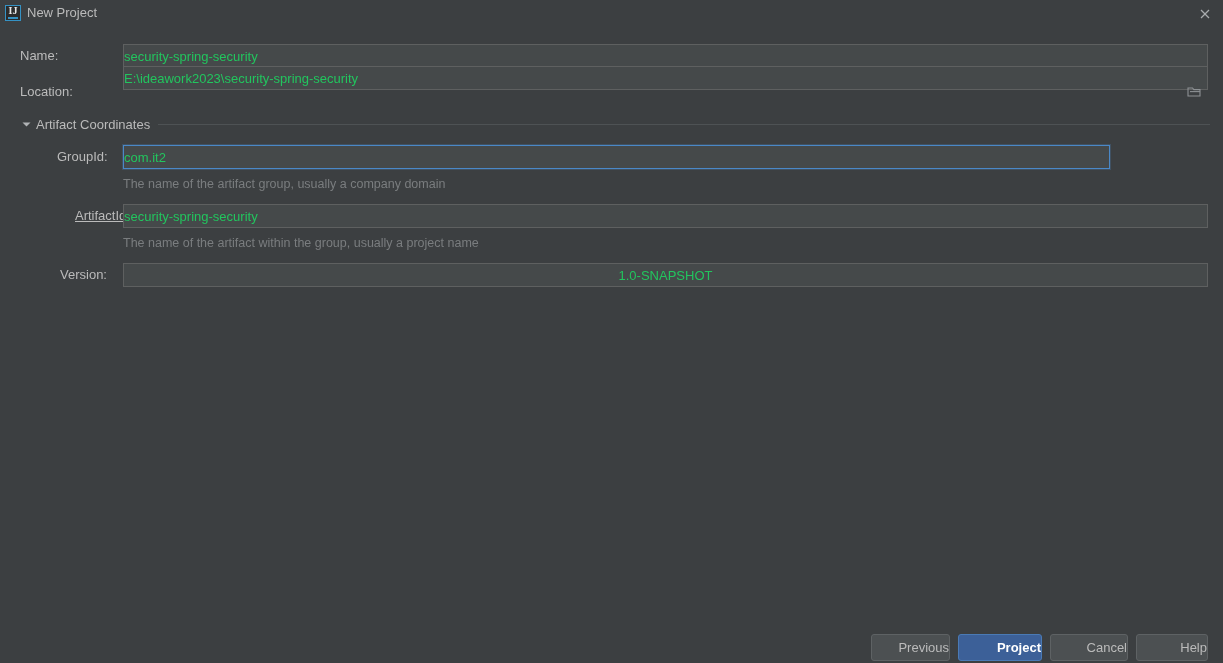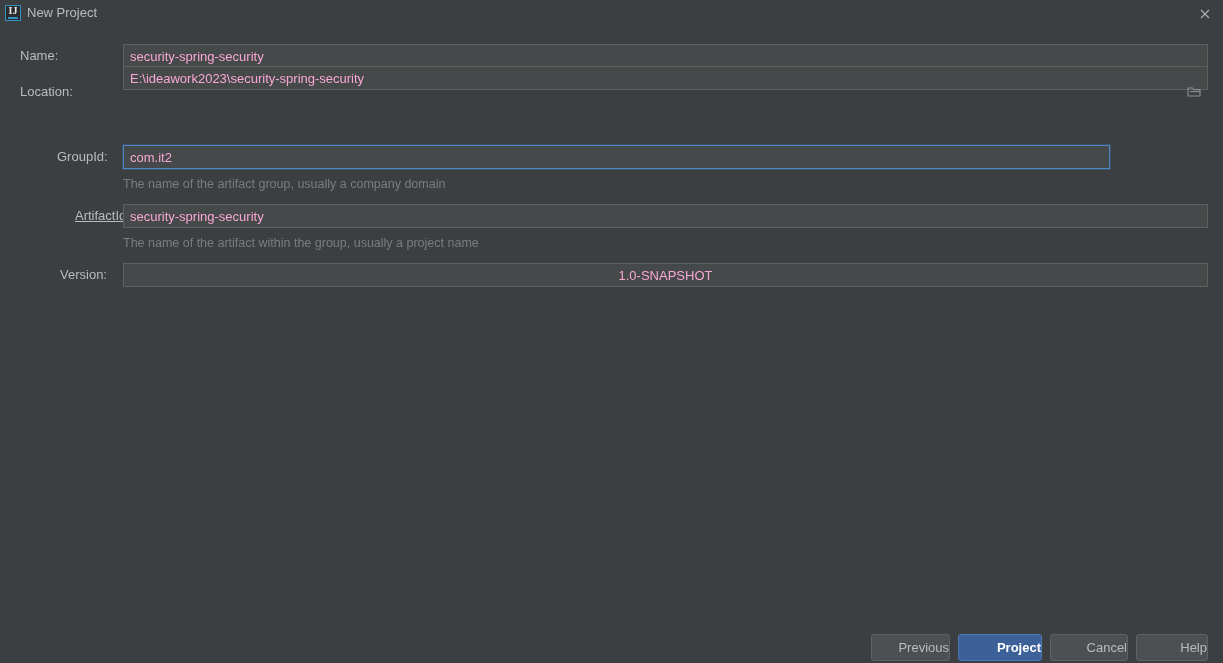--- a/index.html
+++ b/index.html
@@ -90,24 +90,24 @@
     color: #bbbbbb;
     line-height: 16px;
     white-space: nowrap;
   }
   .field {
     position: absolute;
     box-sizing: border-box;
     height: 24px;
     background: #45494a;
     border: 1px solid #5e6060;
-    color: #f9a8d4;
+    color: #22c55e;
     font-family: "Liberation Sans", sans-serif;
     font-size: 13px;
-    padding: 0 6px;
+    padding: 0 0;
     line-height: 22px;
     outline: none;
   }
   .field.focused {
     border: 1px solid #4a88c7;
     box-shadow: 0 0 0 1px rgba(74,136,199,0.25);
   }
   .hint {
     position: absolute;
     font-size: 12.5px;
@@ -216,20 +216,29 @@
 
   <div class="row-label" style="left:20px; top:84px;">Location:</div>
   <input class="field" style="left: 123px; top: 66px; width: 1085px; padding-right: 30px;" type="text" value="E:\ideawork2023\security-spring-security">
   <div class="browse-btn" style="left:1181px; top:81px;">
     <svg width="14" height="12" viewBox="0 0 14 12">
       <path d="M1 2 L5.5 2 L6.8 3.6 L13 3.6 L13 10 L1 10 Z" fill="none" stroke="#8d9194" stroke-width="1.1"></path>
       <path d="M3 5.6 L13 5.6" stroke="#8d9194" stroke-width="1.1"></path>
     </svg>
   </div>
 
+  <div class="section">
+    <span class="twisty">
+      <svg width="9" height="7" viewBox="0 0 9 7">
+        <path d="M0.5 1.5 L4.5 5.5 L8.5 1.5 Z" fill="#b0b3b5"></path>
+      </svg>
+    </span>
+    <span class="sec-label">Artifact Coordinates</span>
+    <span class="sec-line"></span>
+  </div>
 
   <div class="row-label" style="left:57px; top:149px;">GroupId:</div>
   <input class="field focused" style="left: 123px; top: 145px; width: 987px;" type="text" value="com.it2">
   <div class="hint" style="left:123px; top:176px;">The name of the artifact group, usually a company domain</div>
 
   <div class="row-label" style="left:75px; top:208px;text-decoration:underline;">ArtifactId:</div>
   <input class="field" style="left: 123px; top: 204px; width: 1085px;" type="text" value="security-spring-security">
   <div class="hint" style="left:123px; top:235px;">The name of the artifact within the group, usually a project name</div>
 
   <div class="row-label" style="left:60px; top:267px;">Version:</div>

